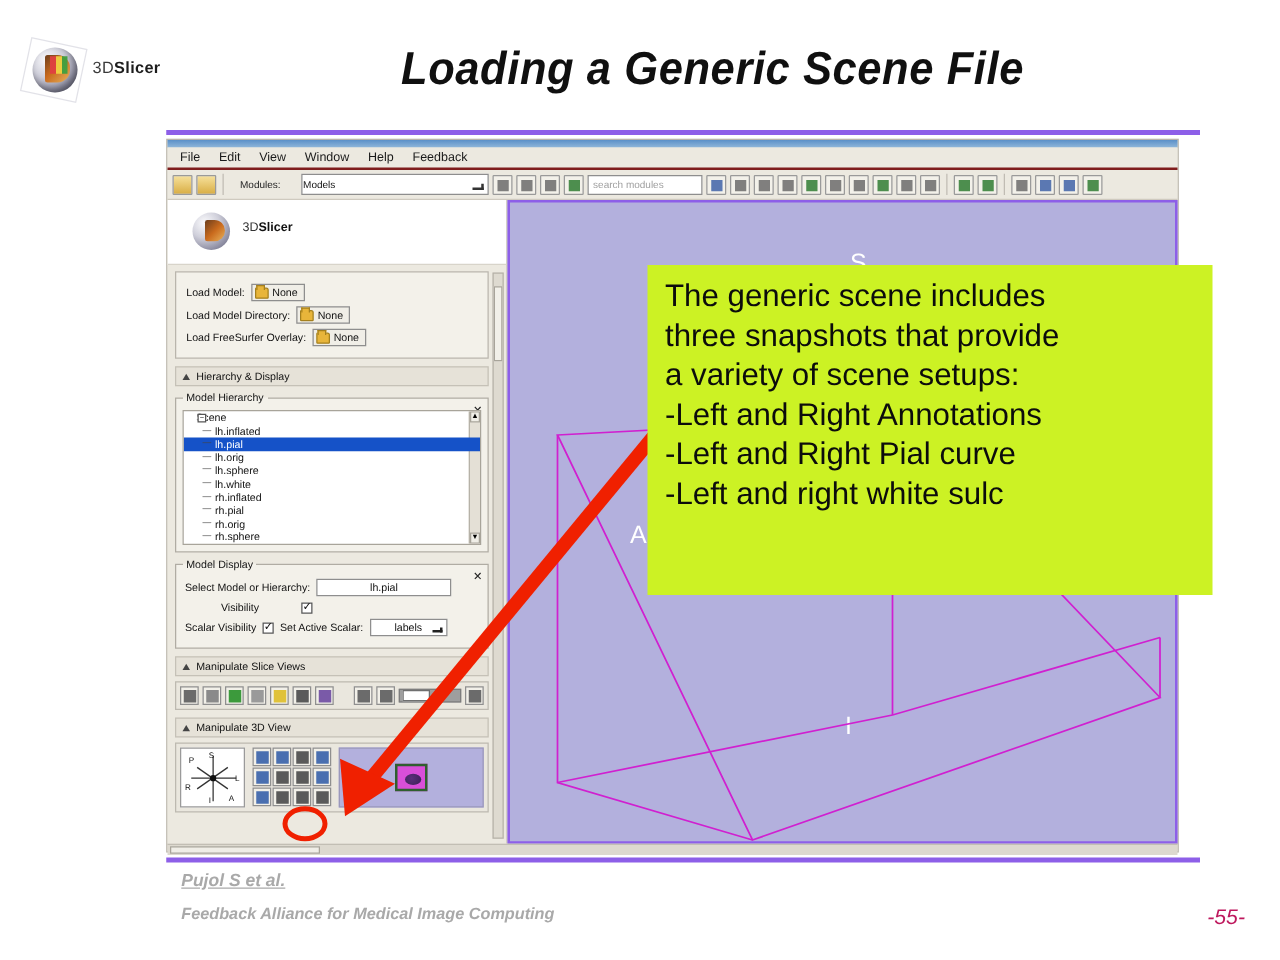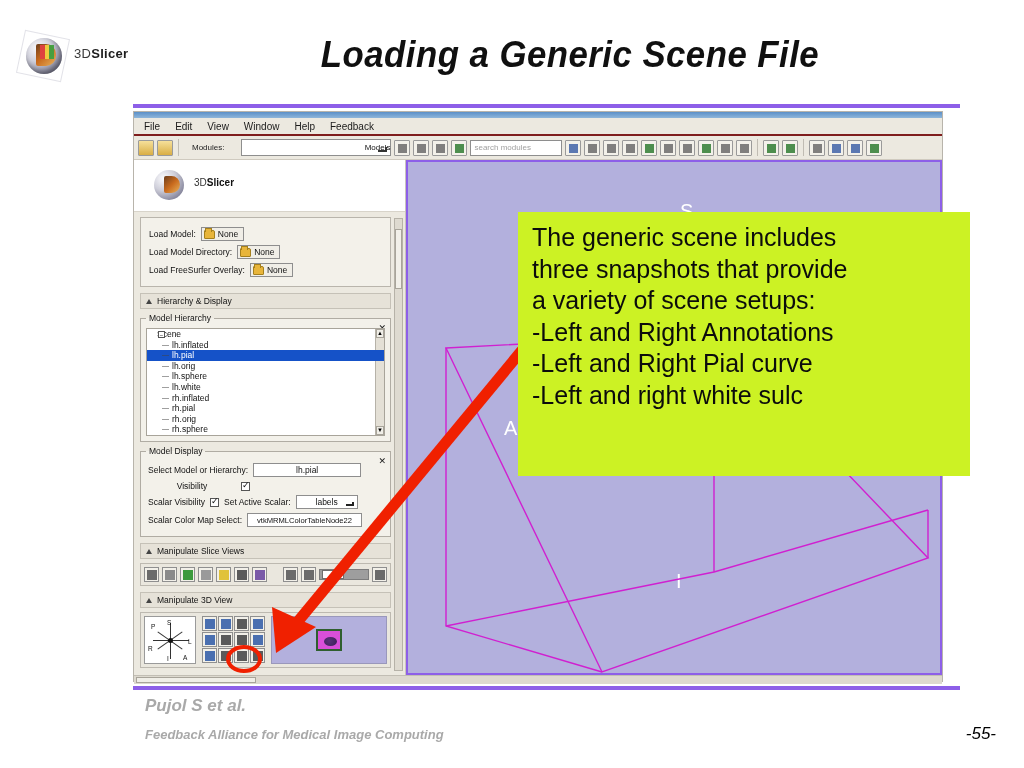--- a/index.html
+++ b/index.html
@@ -75,21 +75,21 @@
   .tbtn.ico::after {
     content: ""; position: absolute; left: 3px; top: 3px; width: 9px; height: 9px;
     background: #5c8f5c; opacity: .85;
   }
   .tbtn.green::after { background: #2f7d32; }
   .tbtn.grey::after  { background: #6b6b6b; }
   .tbtn.blue::after  { background: #3f63a8; }
   #toolbar .lbl { font-size: 8px; color: #222; margin: 0 14px 0 8px; }
   #modules-combo {
     width: 150px; height: 17px; background: #fff; border: 1px solid #8e8e8e;
-    font-size: 8px; color: #111; display: flex; align-items: center; justify-content: flex-end;
+    font-size: 8px; color: #111; display: flex; align-items: center; justify-content: flex-start;
     position: relative;
   }
   #modules-combo .arrow {
     position: absolute; right: 3px; bottom: 3px; width: 9px; height: 5px;
     border-bottom: 2px solid #333; border-right: 2px solid #333;
   }
   #search-modules {
     width: 92px; height: 16px; background: #fff; border: 1px solid #8e8e8e;
     font-size: 8px; color: #a0a0a0; display: flex; align-items: center; padding-left: 3px;
   }
@@ -232,23 +232,23 @@
   #arrow { position: absolute; left: 228px; top: 335px; width: 310px; height: 330px; pointer-events: none; }
 
   #redcircle {
     position: absolute; left: 226px; top: 645px; width: 36px; height: 28px;
     border: 4px solid #f02000; border-radius: 50%;
   }
 
   
   #rule-bot { position: absolute; left: 133px; top: 686px; width: 827px; height: 4px; background: #8d5fe8; }
   #footer { position: absolute; left: 145px; top: 696px; font-style: italic; color: #a9a9a9; font-weight: 700; }
-  #footer .l1 { font-size: 17px; }
+  #footer .l1 { font-size: 14px; text-decoration: underline; }
   #footer .l2 { font-size: 13px; margin-top: 11px; }
-  #pagenum { position: absolute; right: 28px; top: 724px; font-size: 17px; font-style: italic; color: #000000; }
+  #pagenum { position: absolute; right: 28px; top: 724px; font-size: 17px; font-style: italic; color: #be185d; }
 </style>
 </head>
 <body>
 
 <div id="slide">
 
   <div id="logo">
     <div class="glyph">
       <div class="star"></div>
       <div class="ball"></div>
@@ -393,24 +393,20 @@
           <div class="row">
             <span class="lab">Scalar Visibility</span>
             <span class="cbx on"></span>
             <span class="lab" style="margin-left:5px">Set Active Scalar:</span>
             <span class="field combo" style="width:62px">
               <span>labels</span>
               <span class="arrow"></span>
             </span>
           </div>
 
-          <div class="row">
-            <span class="lab">Scalar Color Map Select:</span>
-            <span class="field" style="width:115px;font-size:7.6px">vtkMRMLColorTableNode22</span>
-          </div>
         </fieldset>
 
         <div class="section-header">
           <span class="caret"></span>
           <span>Manipulate Slice Views</span>
         </div>
         <div class="icon-strip" style="margin:3px 14px 0 6px">
           <span class="sbtn">
               <i style="background:#6b6b6b"></i>
             </span>

